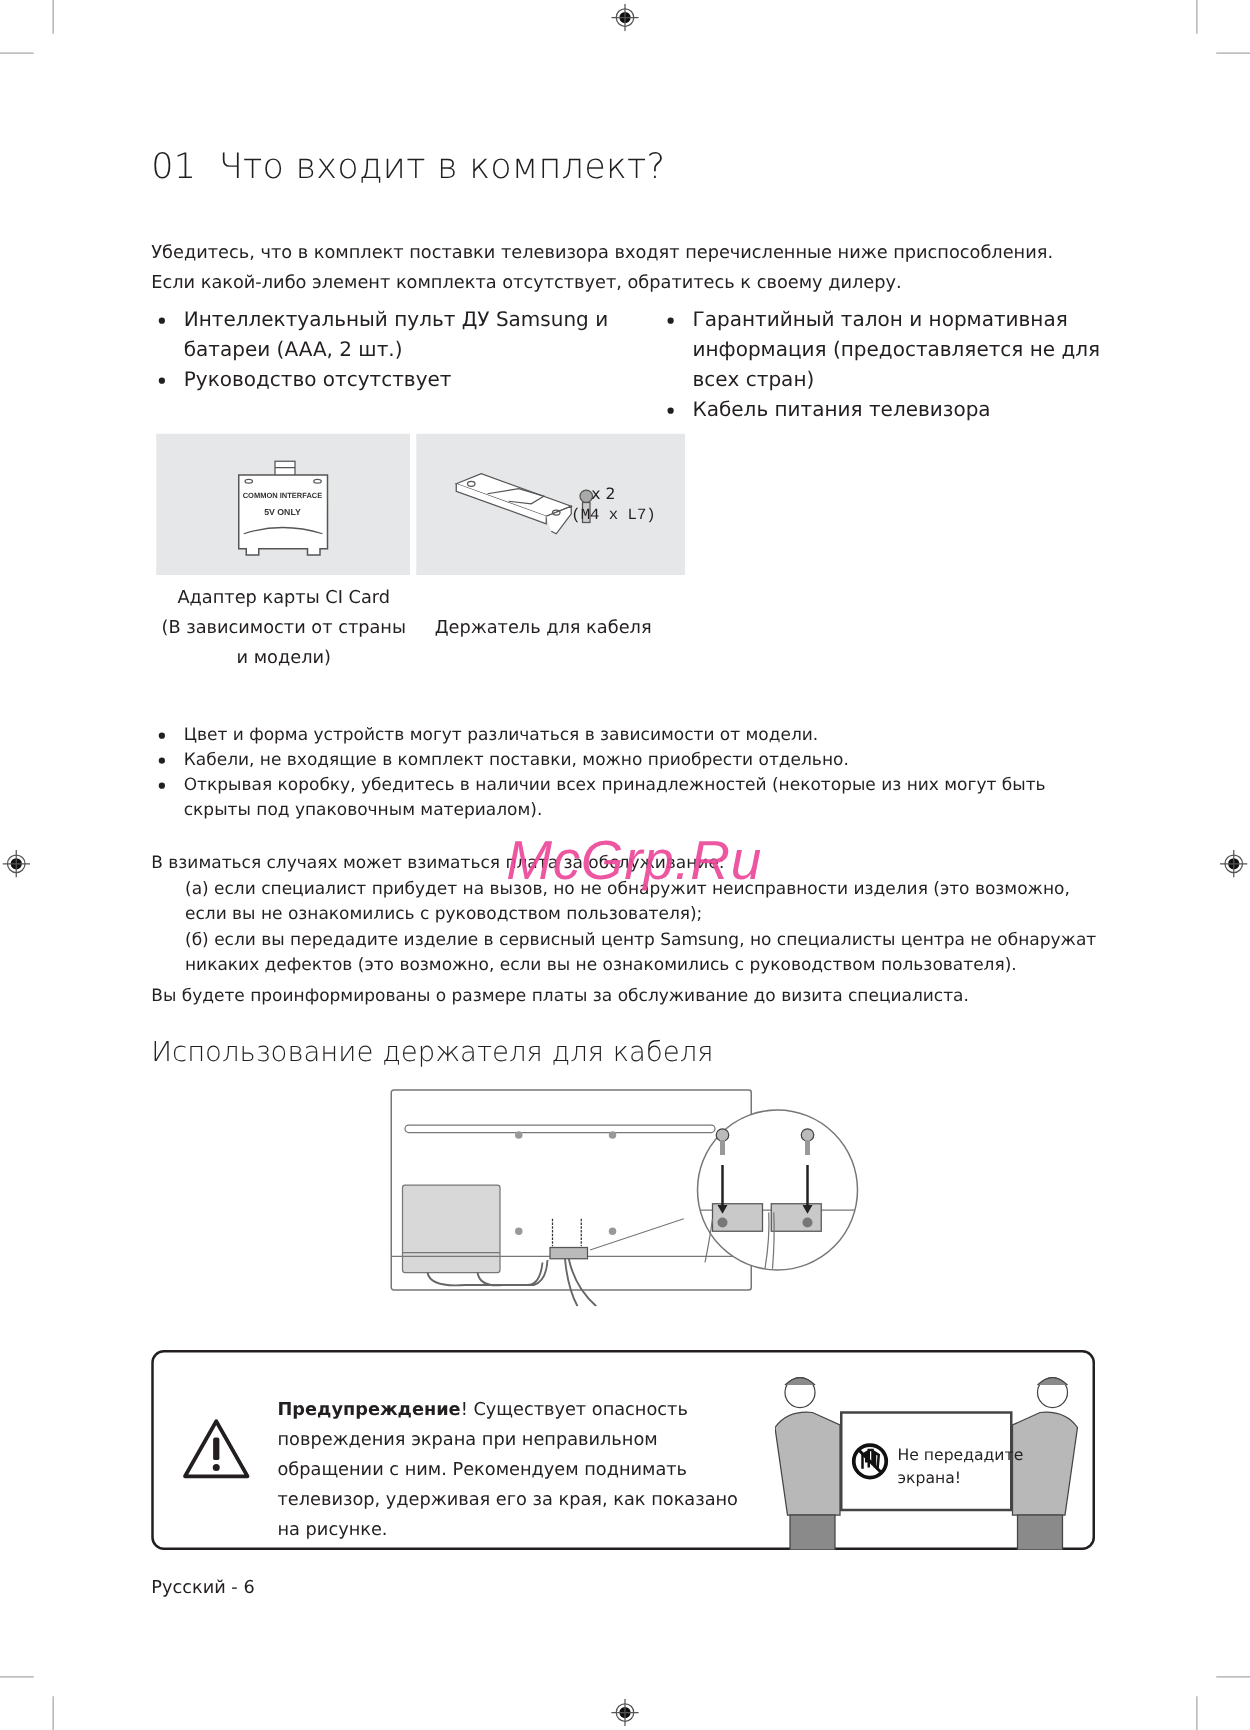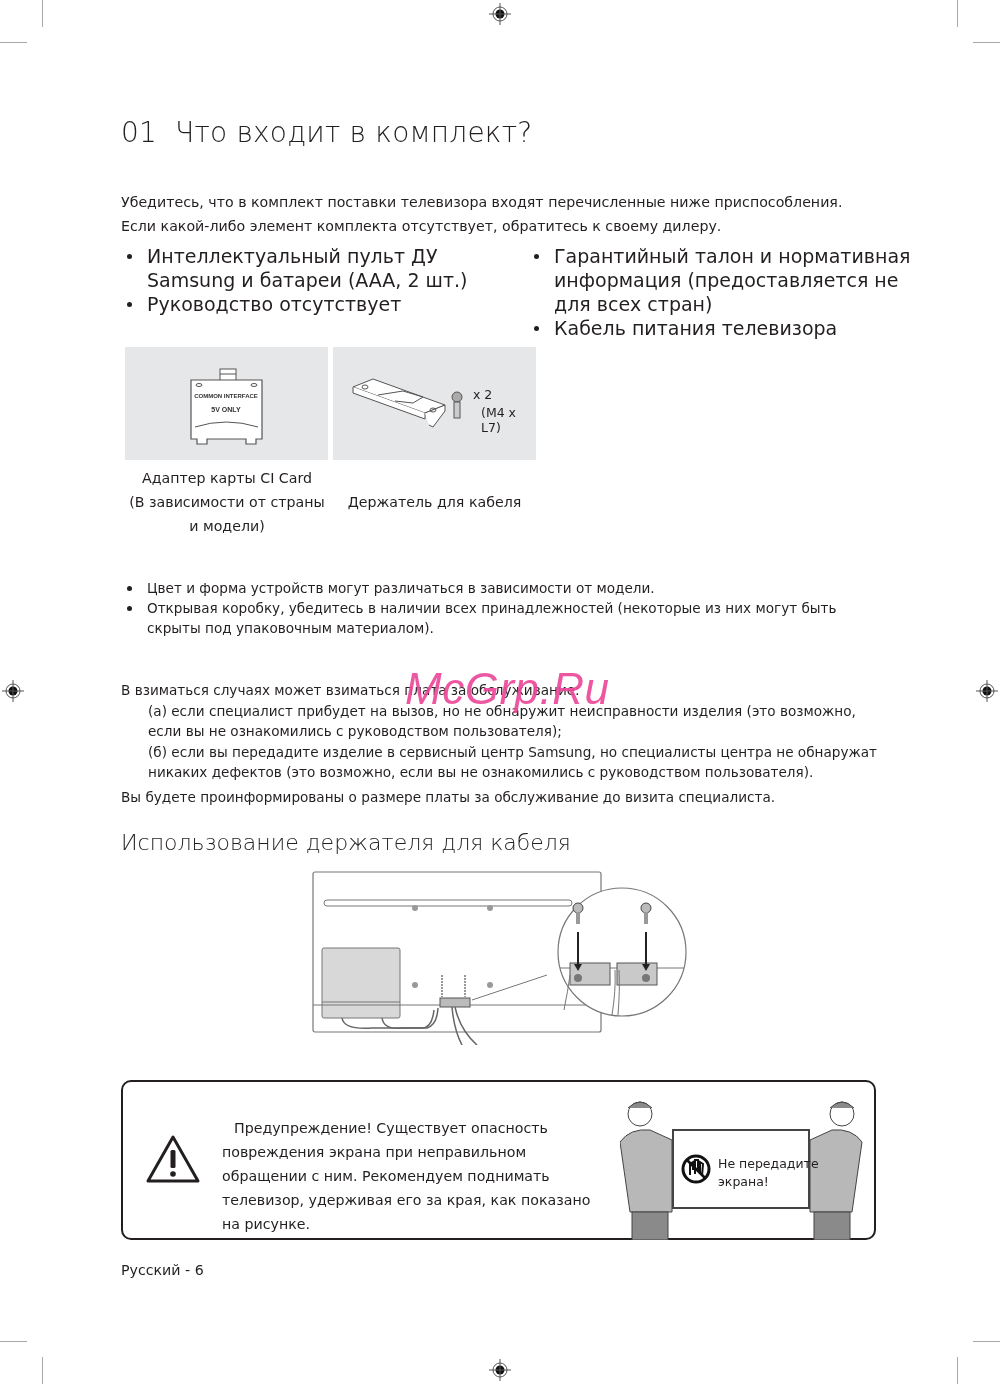--- a/index.html
+++ b/index.html
@@ -4,36 +4,36 @@
 <style>
   html, body { margin: 0; padding: 0; background: #ffffff; }
   body { width: 1000px; height: 1384px; position: relative; overflow: hidden;
          font-family: "DejaVu Sans", "Liberation Sans", sans-serif; color: #231f20; }
   .abs { position: absolute; }
   .crop { position: absolute; background: #a8a8a8; }
   .reg { position: absolute; width: 22px; height: 22px; }
   .title { left: 121px; top: 116px; font-size: 28px; font-weight: 300; letter-spacing: 0.2px; white-space: nowrap; }
   .title .num { margin-right: 18px; }
   .intro { left: 121px; top: 190px; width: 760px; font-size: 14.2px; line-height: 24px; }
-  .blist { font-size: 19px; line-height: 24px; }
+  .blist { font-size: 16px; line-height: 24px; }
   .blist .item { position: relative; padding-left: 26px; }
   .blist .item::before { content: ""; position: absolute; left: 6px; top: 10px; width: 5px; height: 5px; border-radius: 50%; background: #231f20; }
   .tile { position: absolute; background: #e6e7e8; }
   .caption { position: absolute; text-align: center; font-size: 14.2px; line-height: 24px; }
   .notes { left: 121px; top: 578px; width: 770px; font-size: 13.6px; line-height: 20px; }
   .notes .item { position: relative; padding-left: 26px; }
   .notes .item::before { content: ""; position: absolute; left: 6px; top: 8px; width: 5px; height: 5px; border-radius: 50%; background: #231f20; }
   .fees { left: 121px; top: 680px; width: 770px; font-size: 13.6px; line-height: 20.5px; }
   .fees .ind { padding-left: 27px; }
   .fees .last { margin-top: 4px; }
   .watermark { left: 405px; top: 664px; font-family: "Liberation Sans", sans-serif; font-style: italic; font-size: 44px; color: #ec4899; letter-spacing: 0.5px; opacity: 0.92; }
   .h2 { left: 121px; top: 830px; font-size: 22px; font-weight: 300; white-space: nowrap; }
   .warnbox { left: 121px; top: 1080px; width: 755px; height: 160px; border: 2px solid #231f20; border-radius: 10px; box-sizing: border-box; }
   .warntext { left: 222px; top: 1116px; width: 390px; font-size: 14.2px; line-height: 24px; }
-  .warntext b { font-weight: normal; margin-left: 12px; }
+  .warntext b { font-weight: bold; }
   .footer { left: 121px; top: 1262px; font-size: 14.2px; }
 </style>
 </head>
 <body>
 
 <div class="crop" style="left:42px;top:0;width:1px;height:27px;"></div>
 <div class="crop" style="left:0;top:42px;width:27px;height:1px;"></div>
 <div class="crop" style="left:957px;top:0;width:1px;height:27px;"></div>
 <div class="crop" style="left:973px;top:42px;width:27px;height:1px;"></div>
 <div class="crop" style="left:42px;top:1357px;width:1px;height:27px;"></div>
@@ -86,46 +86,47 @@
     <rect x="95" y="22" width="16" height="12" fill="#fff" stroke="#555" stroke-width="1"></rect>
     <line x1="95" y1="27" x2="111" y2="27" stroke="#555"></line>
     <path d="M66 33 H137 V92 H131 V97 H121 V92 H82 V97 H72 V92 H66 Z" fill="#fff" stroke="#555" stroke-width="1.2"></path>
     <ellipse cx="74" cy="38" rx="3" ry="1.5" fill="none" stroke="#555"></ellipse>
     <ellipse cx="129" cy="38" rx="3" ry="1.5" fill="none" stroke="#555"></ellipse>
     <path d="M70 80 Q101 70 133 80" fill="none" stroke="#555"></path>
     <text x="101" y="51" text-anchor="middle" font-family="Liberation Sans, sans-serif" font-size="6" font-weight="bold" fill="#333">COMMON INTERFACE</text>
     <text x="101" y="65" text-anchor="middle" font-family="Liberation Sans, sans-serif" font-size="7" font-weight="bold" fill="#333">5V ONLY</text>
   </svg>
 </div>
-<div class="tile" style="left:333px;top:347px;width:203px;height:113px;">
+<div class="tile" style="left:333px;top:347px;width:203px;height:113px;padding-left:12px;">
   <svg width="203" height="113" viewBox="0 0 203 113">
     <path d="M20 40 L40 32 L112 58 L92 66 Z" fill="#fff" stroke="#555" stroke-width="1"></path>
     <path d="M20 40 L20 46 L92 72 L92 66" fill="#fff" stroke="#555" stroke-width="1"></path>
     <path d="M92 66 L112 58 L112 64 L100 80 L96 78" fill="#fff" stroke="#555"></path>
     <path d="M45 48 L70 44 L90 50 L80 56 L62 54" fill="none" stroke="#555"></path>
     <ellipse cx="32" cy="40" rx="3" ry="2" fill="none" stroke="#555"></ellipse>
     <ellipse cx="100" cy="63" rx="3" ry="2" fill="none" stroke="#555"></ellipse>
     <circle cx="124" cy="50" r="5" fill="#aaa" stroke="#555"></circle>
     <rect x="121" y="55" width="6" height="16" fill="#ccc" stroke="#555"></rect>
   </svg>
   <div class="abs" style="left:140px;top:40px;font-size:12.5px;">x 2</div>
-  <div class="abs" style="left:148px;top:58px;font-size:12.5px;">(M4 x L7)</div>
+  <div class="abs" style="left:124px;top:58px;font-size:12.5px;font-family:Liberation Mono, monospace;">(M4 x L7)</div>
 </div>
 
 <div class="caption" style="left:117px;top:466px;width:220px;">
   <div>Адаптер карты CI Card</div>
   <div>(В зависимости от страны</div>
   <div>и модели)</div>
 </div>
 <div class="caption" style="left:333px;top:490px;width:203px;">
   <div>Держатель для кабеля</div>
 </div>
 
 <div class="abs notes">
   <div class="item">Цвет и форма устройств могут различаться в зависимости от модели.</div>
+  <div class="item">Кабели, не входящие в комплект поставки, можно приобрести отдельно.</div>
   <div class="item">Открывая коробку, убедитесь в наличии всех принадлежностей (некоторые из них могут быть скрыты под упаковочным материалом).</div>
 </div>
 
 <div class="abs fees">
   <div>В взиматься случаях может взиматься плата за обслуживание:</div>
   <div class="ind">(а) если специалист прибудет на вызов, но не обнаружит неисправности изделия (это возможно, если вы не ознакомились с руководством пользователя);</div>
   <div class="ind">(б) если вы передадите изделие в сервисный центр Samsung, но специалисты центра не обнаружат никаких дефектов (это возможно, если вы не ознакомились с руководством пользователя).</div>
   <div class="last">Вы будете проинформированы о размере платы за обслуживание до визита специалиста.</div>
 </div>
 

